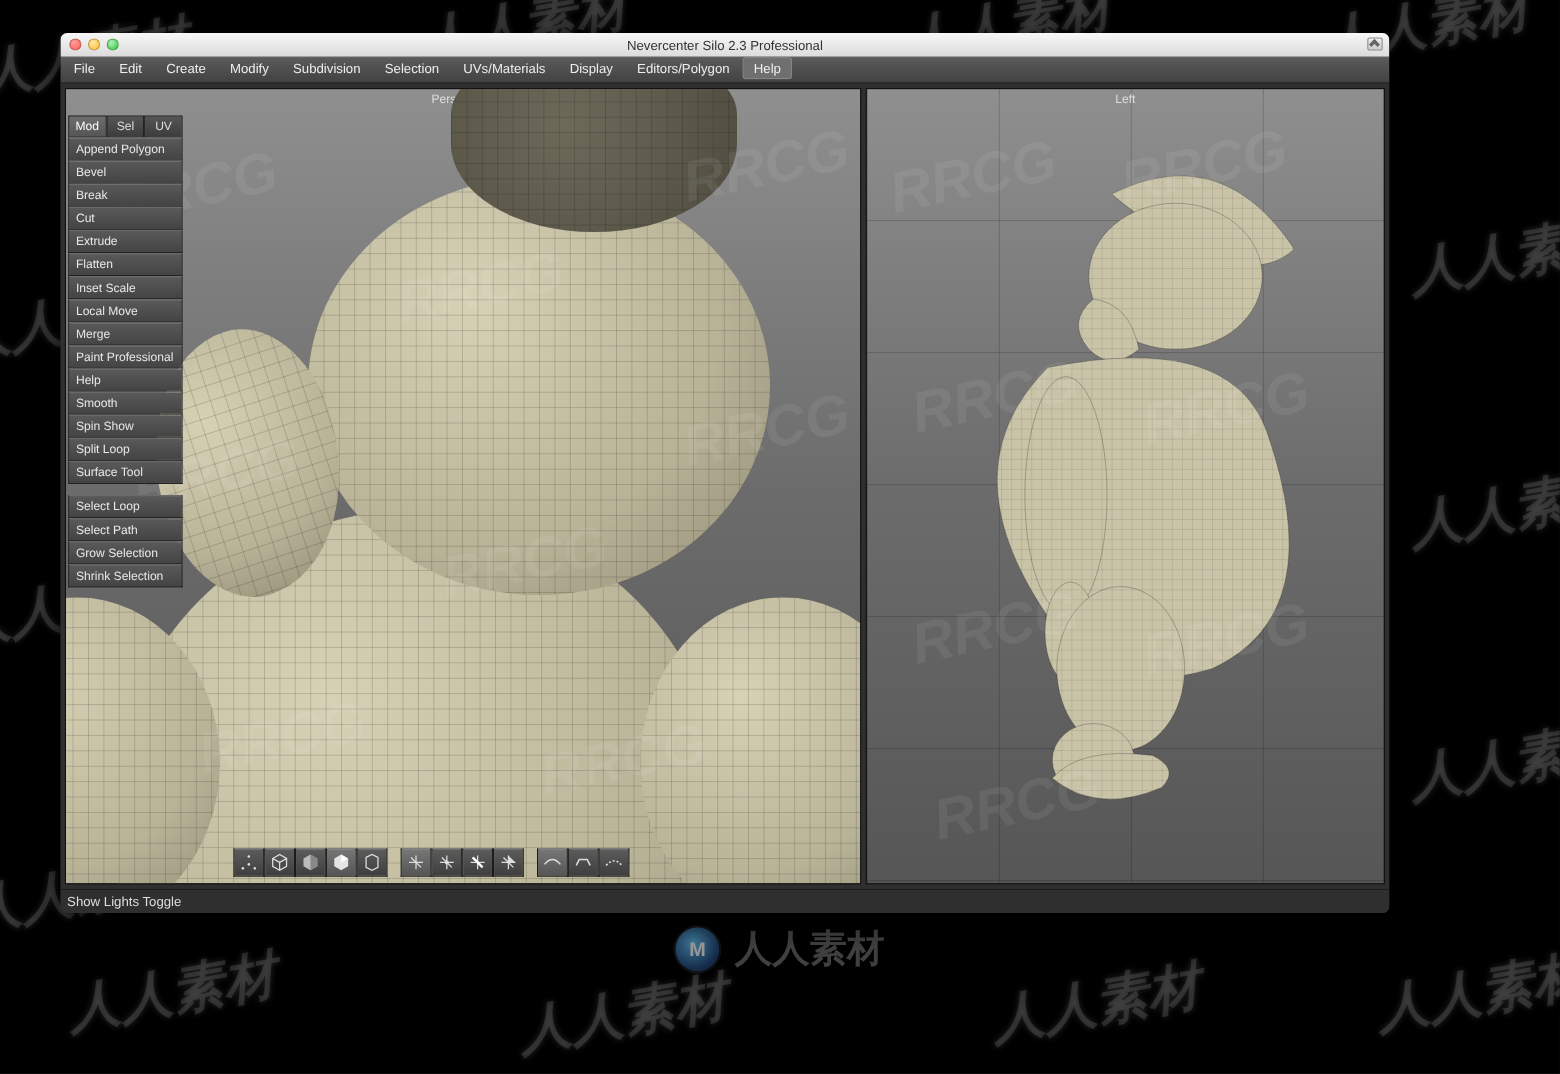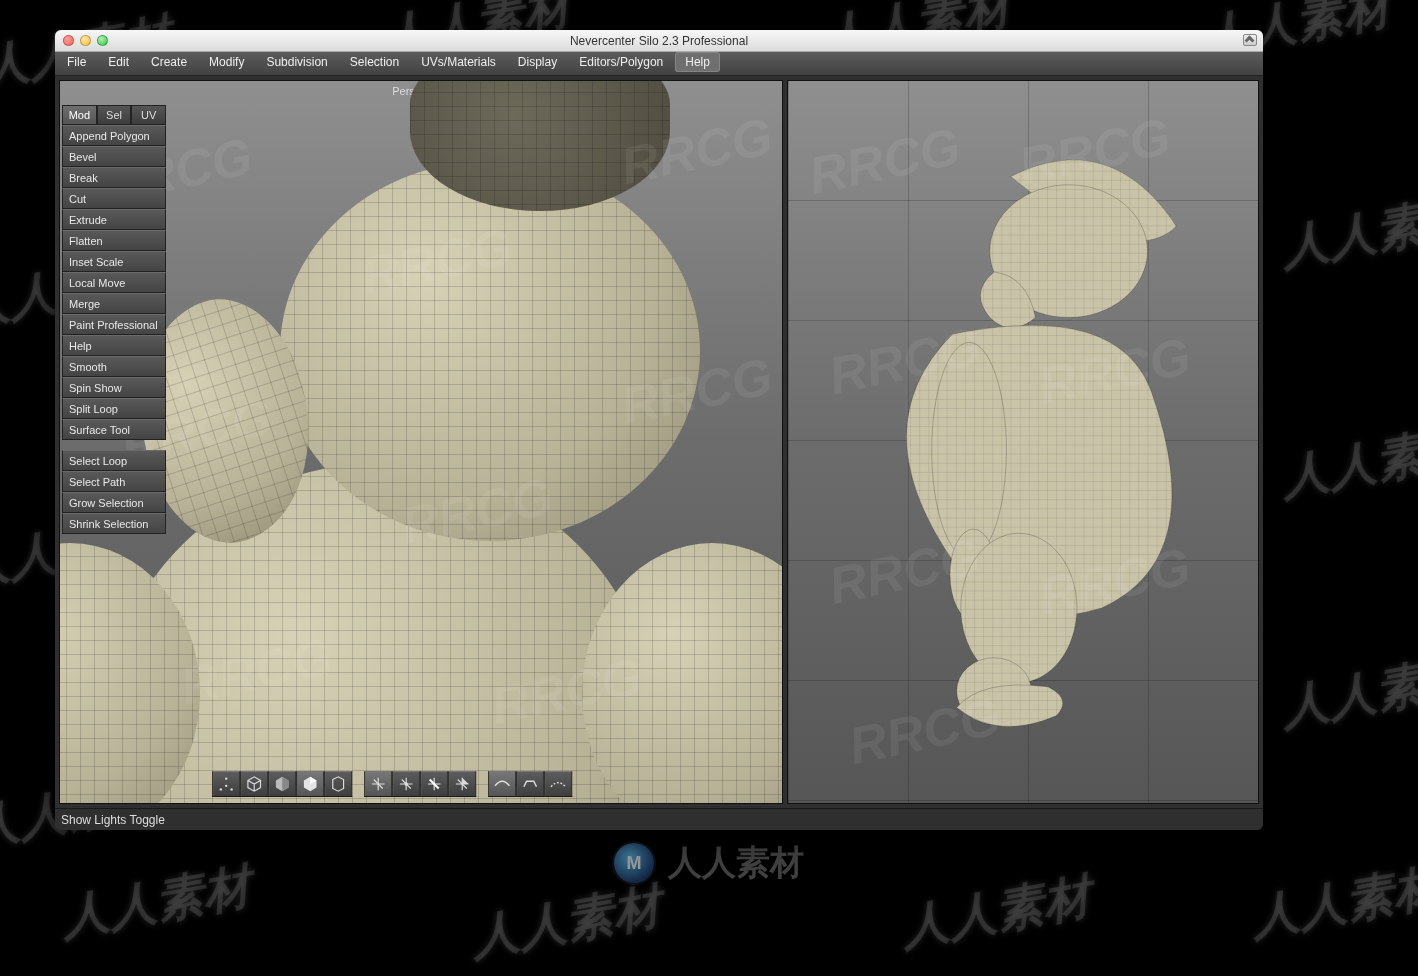--- a/index.html
+++ b/index.html
@@ -423,20 +423,21 @@
             <svg viewBox="0 0 20 12">
                 <path d="M2 9 Q10 0 18 9" fill="none" stroke="#ddd" stroke-width="1.6" stroke-dasharray="2 2"></path>
               </svg>
           </div>
         </div>
       </div>
     </div>
 
     <div class="viewport vp-left">
       <div class="floor-grid"></div>
+      <div class="vp-label">Left</div>
       <div class="model-area">
         <svg viewBox="0 0 470 720" width="390" height="680" style="overflow:visible">
           <defs>
             <pattern id="wire" width="11" height="11" patternUnits="userSpaceOnUse">
               <rect width="11" height="11" fill="#c9c3a8"></rect>
               <path d="M0 0 H11 M0 0 V11" stroke="rgba(0,0,0,0.18)" stroke-width="1"></path>
             </pattern>
           </defs>
           <g fill="url(#wire)" stroke="rgba(0,0,0,0.25)" stroke-width="1">
             <path d="M220 40 q120 -60 200 60 q-30 30 -90 10 q-50 -20 -110 -70"></path>

